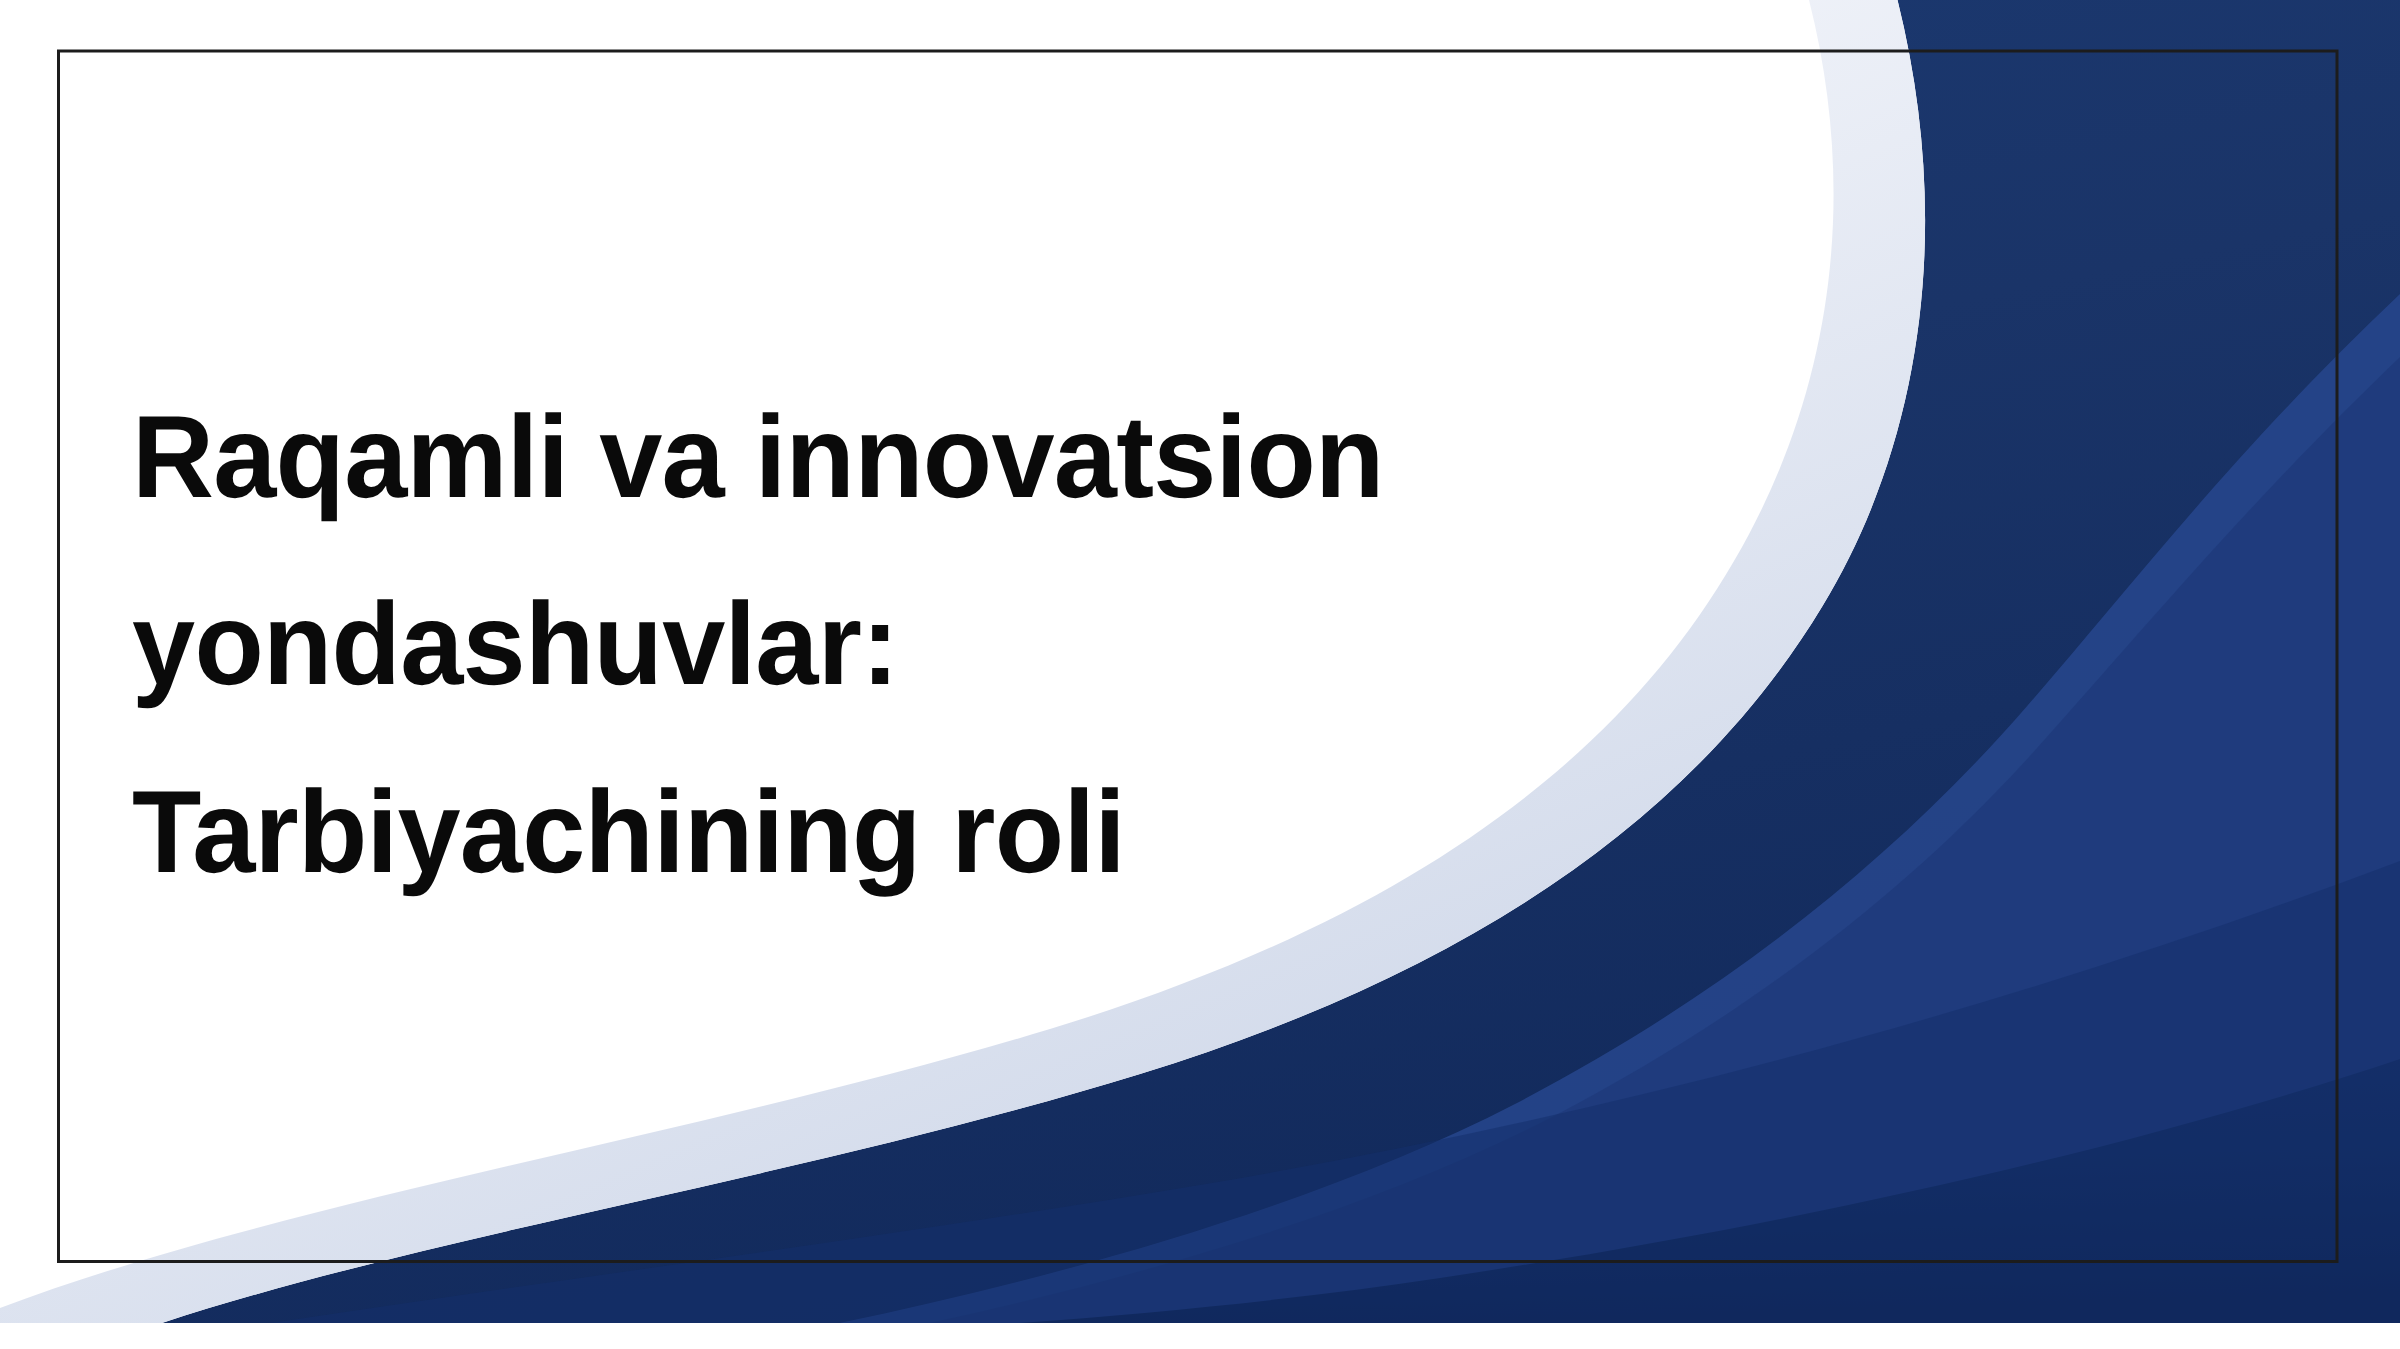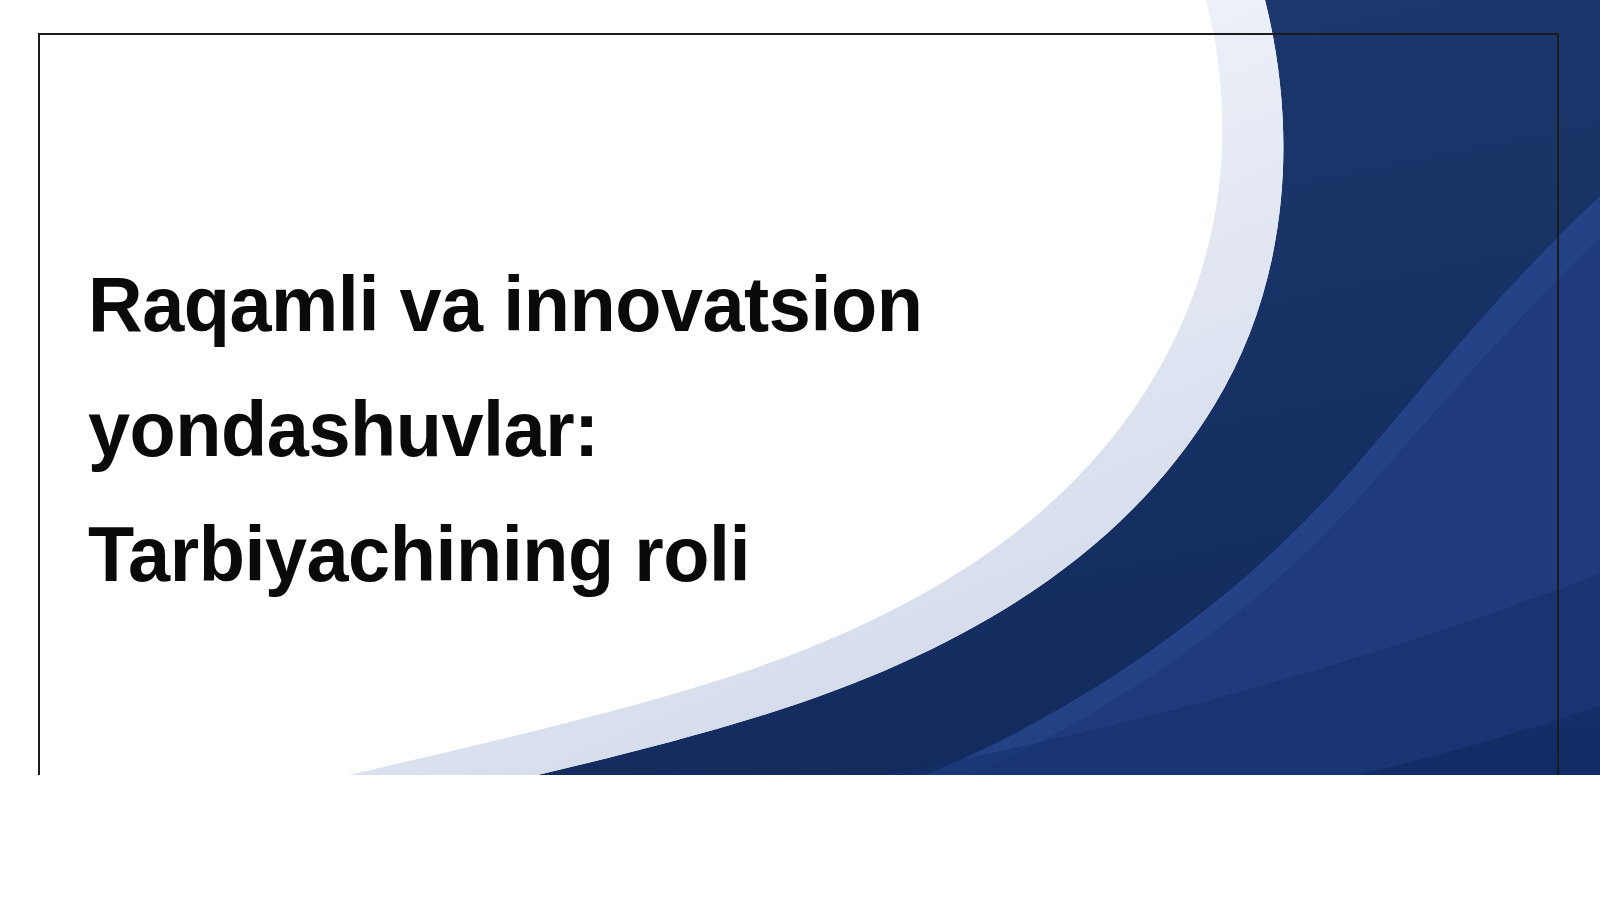--- a/index.html
+++ b/index.html
@@ -6,21 +6,21 @@
     margin: 0;
     padding: 0;
     background: #ffffff;
   }
   body {
     font-family: "Liberation Sans", sans-serif;
   }
   #slide {
     position: relative;
     width: 1600px;
-    height: 775px;
+    height: 882px;
     background: #ffffff;
     overflow: hidden;
   }
   
   #wave-art {
     position: absolute;
     left: 0;
     top: 0;
     width: 1600px;
     height: 899px;

